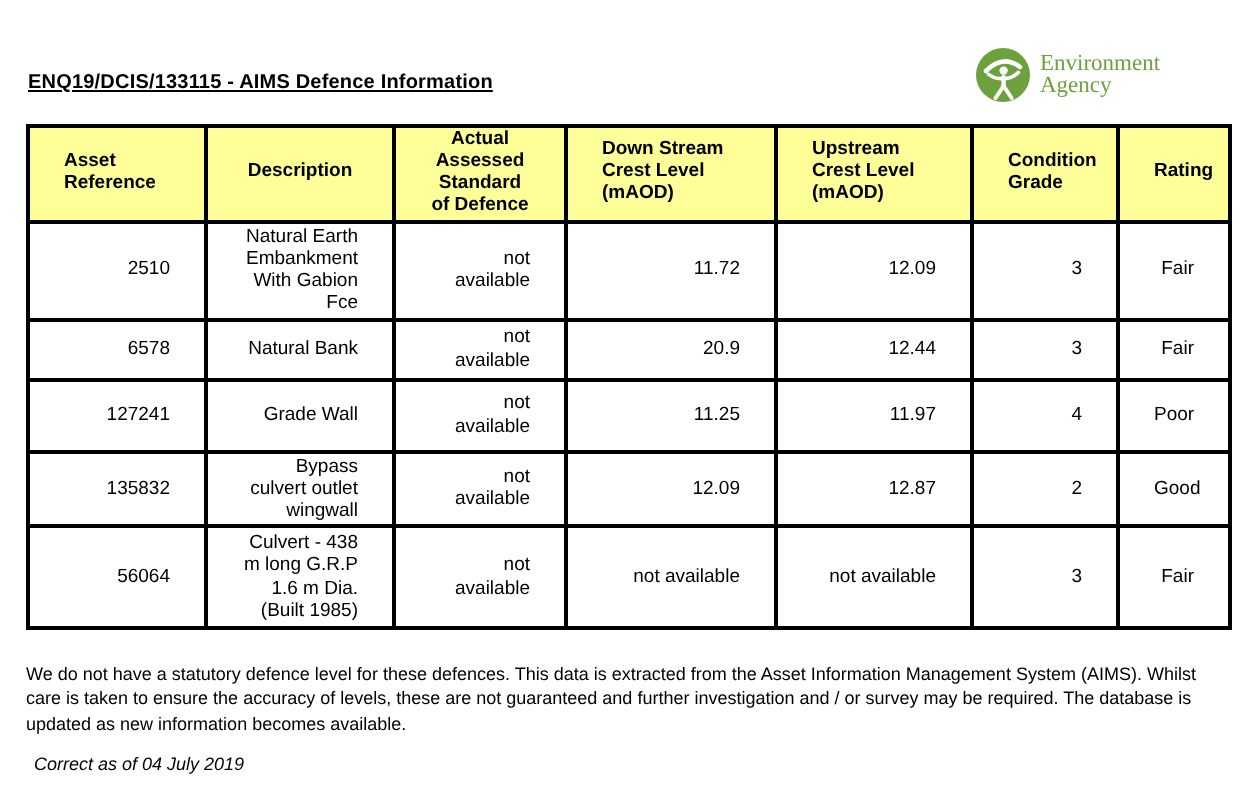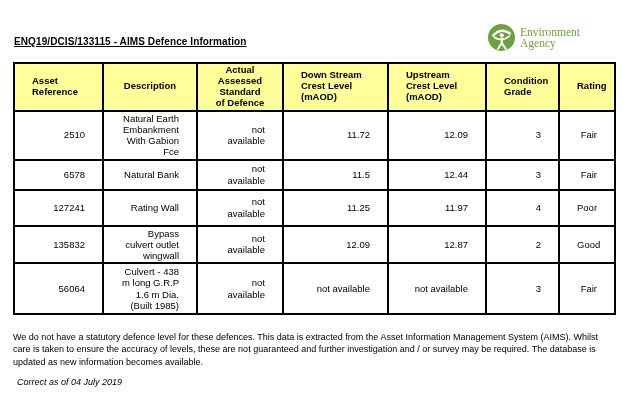--- a/index.html
+++ b/index.html
@@ -151,28 +151,28 @@
           <td>not available</td>
           <td>11.72</td>
           <td>12.09</td>
           <td>3</td>
           <td>Fair</td>
         </tr>
         <tr>
           <td>6578</td>
           <td>Natural Bank</td>
           <td>not available</td>
-          <td>11.5</td>
+          <td>20.9</td>
           <td>12.44</td>
           <td>3</td>
           <td>Fair</td>
         </tr>
         <tr>
           <td>127241</td>
-          <td>Rating Wall</td>
+          <td>Grade Wall</td>
           <td>not available</td>
           <td>11.25</td>
           <td>11.97</td>
           <td>4</td>
           <td>Poor</td>
         </tr>
         <tr>
           <td>135832</td>
           <td>Bypass culvert outlet wingwall</td>
           <td>not available</td>

